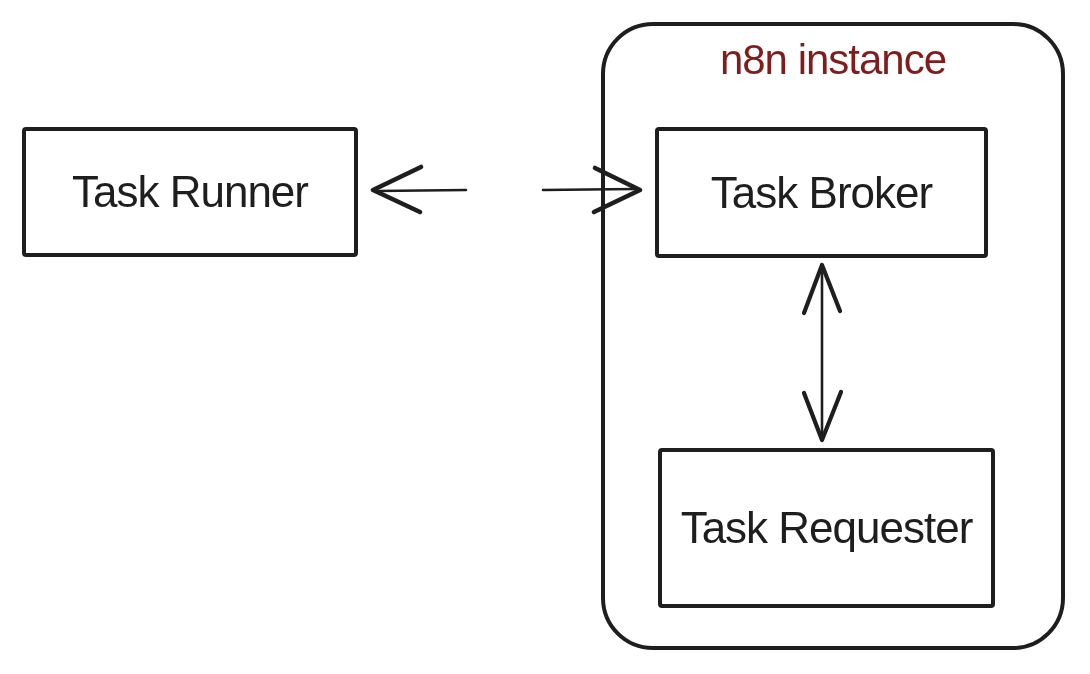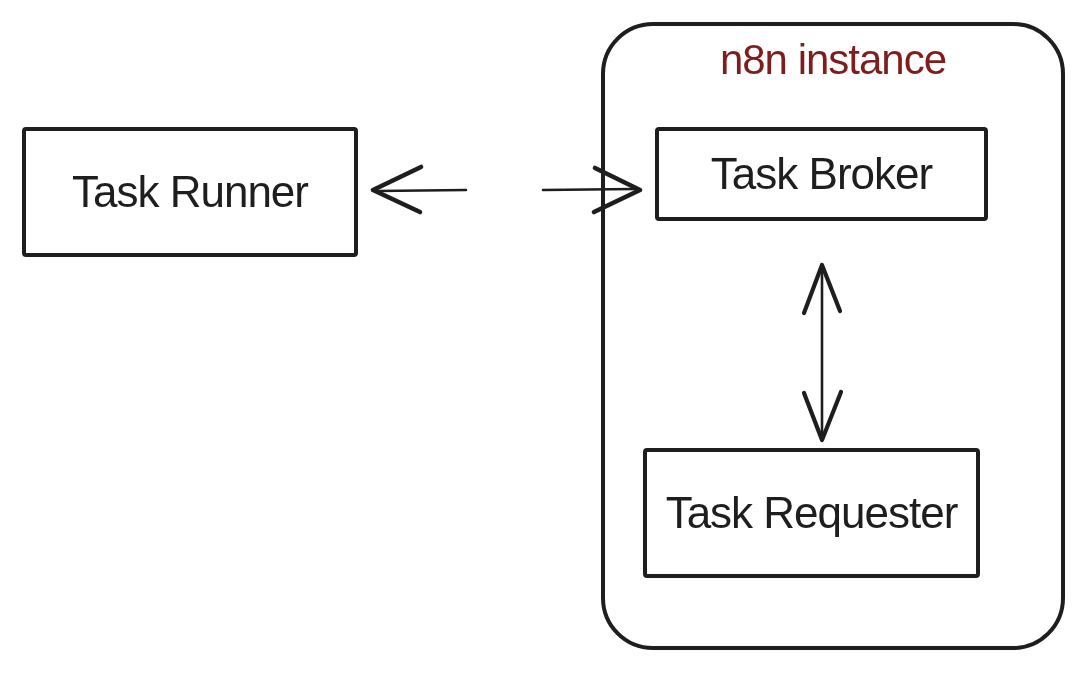--- a/index.html
+++ b/index.html
@@ -22,22 +22,22 @@
     background: #ffffff;
     display: flex;
     align-items: center;
     justify-content: center;
     font-size: 44px;
     letter-spacing: -1px;
     color: #1e1e1e;
     white-space: nowrap;
   }
   .node-task-runner    { left: 22px;  top: 127px; width: 336px; height: 130px; }
-  .node-task-broker    { left: 655px; top: 127px; width: 333px; height: 94px; }
-  .node-task-requester { left: 643px; top: 448px; width: 337px; height: 130px; }
+  .node-task-broker    { left: 655px; top: 127px; width: 333px; height: 131px; }
+  .node-task-requester { left: 658px; top: 448px; width: 337px; height: 160px; }
 
   .group-n8n {
     position: absolute;
     left: 601px; top: 22px;
     width: 464px; height: 628px;
     border: 4px solid #1e1e1e;
     border-radius: 52px;
     background: transparent;
   }
   .group-label {

